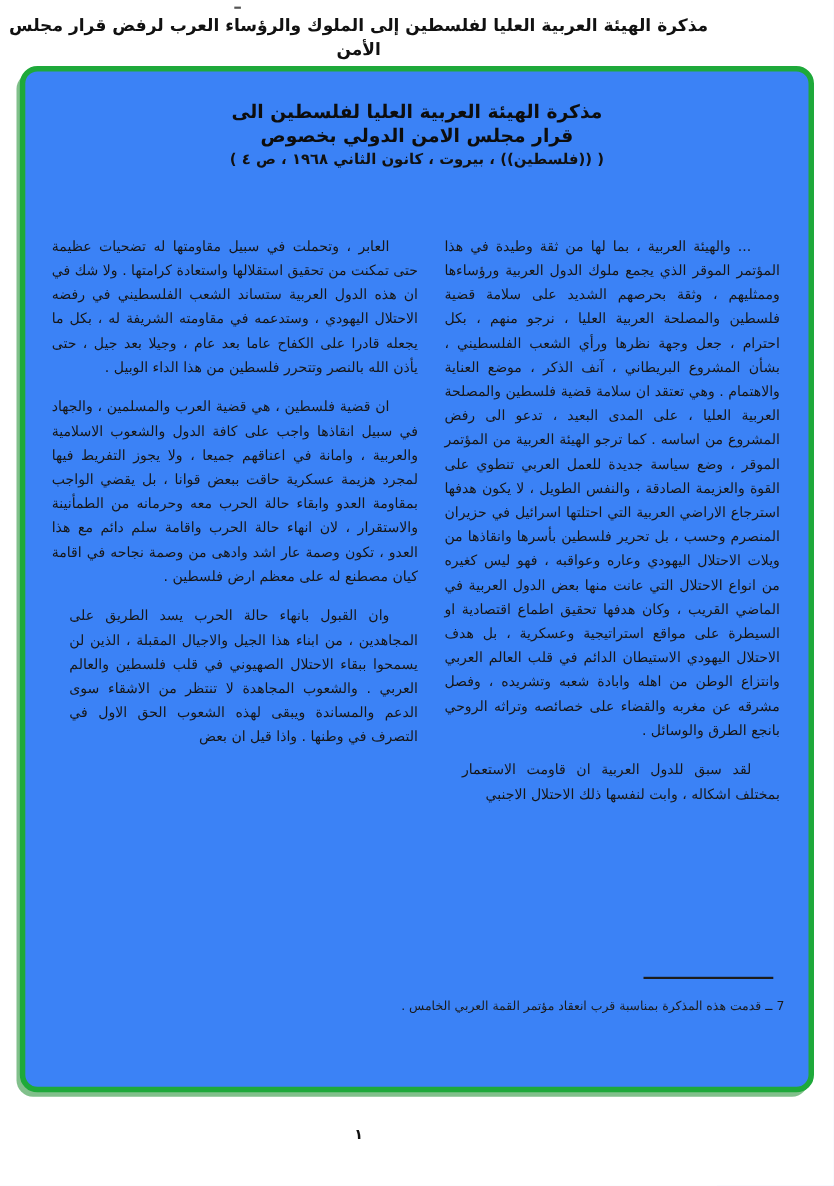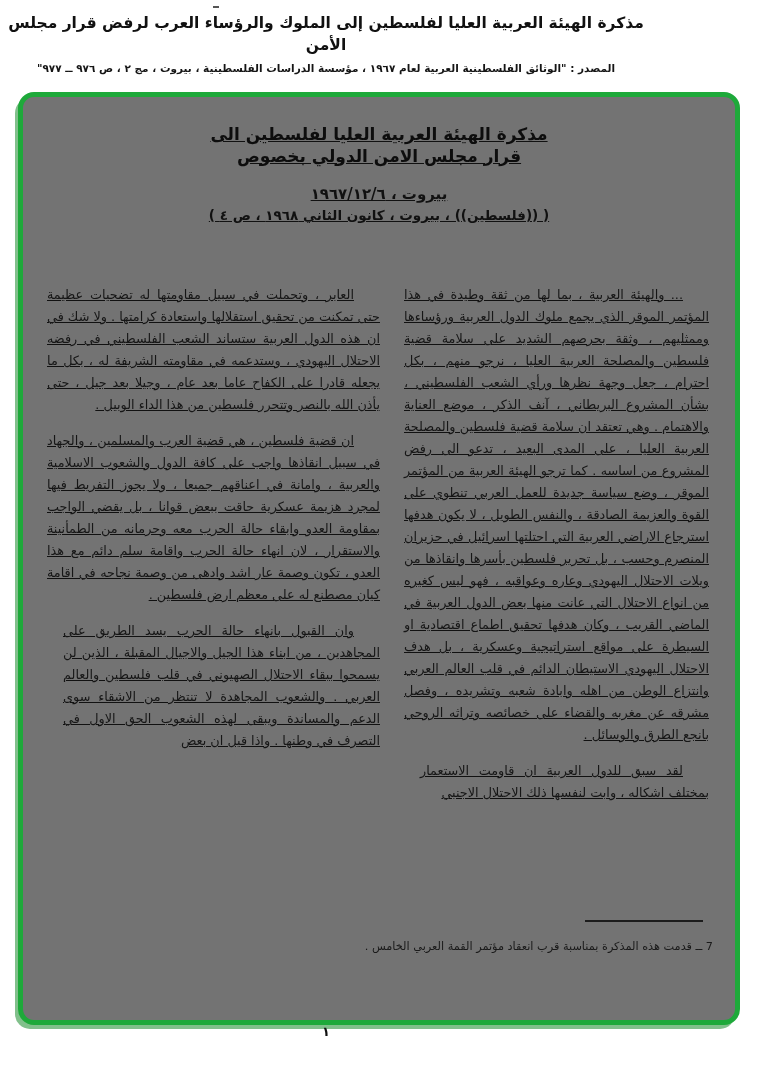--- a/index.html
+++ b/index.html
@@ -38,28 +38,27 @@
   .stray-mark {
     position: absolute;
     top: 6px; left: 213px;
     width: 6px; height: 2px;
     background: #555;
   }
 
   
   .frame {
     position: absolute;
-    left: 18px; top: 92px;
+    left: 18px; top: 60px;
     width: 722px; height: 933px;
     box-sizing: border-box;
     border: 5px solid #1ea93a;
     border-radius: 16px;
-    background: #737373;
+    background: #3b82f6;
     box-shadow: -4px 5px 0 -1px rgba(26, 140, 44, 0.55);
-    text-decoration: underline;
   }
 
   
   .memo-title {
     margin-top: 27px;
     text-align: center;
     direction: rtl;
     font-weight: bold;
     font-size: 17px;
     line-height: 21.5px;
@@ -141,21 +140,20 @@
     <div class="h-source">المصدر : "الوثائق الفلسطينية العربية لعام ١٩٦٧ ، مؤسسة الدراسات الفلسطينية ، بيروت ، مج ٢ ، ص ٩٧٦ ــ ٩٧٧"</div>
   </div>
 
   <div class="frame">
 
     <div class="memo-title">
       <div>مذكرة الهيئة العربية العليا لفلسطين الى</div>
       <div>قرار مجلس الامن الدولي بخصوص</div>
     </div>
 
-    <div class="memo-dateline">بيروت ، ١٩٦٧/١٢/٦</div>
 
     <div class="memo-citation">( ((فلسطين)) ، بيروت ، كانون الثاني ١٩٦٨ ، ص ٤ )</div>
 
     <div class="columns">
       <div class="col col-right">
         <p>... والهيئة العربية ، بما لها من ثقة وطيدة في هذا المؤتمر الموقر الذي يجمع ملوك الدول العربية ورؤساءها وممثليهم ، وثقة بحرصهم الشديد على سلامة قضية فلسطين والمصلحة العربية العليا ، نرجو منهم ، بكل احترام ، جعل وجهة نظرها ورأي الشعب الفلسطيني ، بشأن المشروع البريطاني ، آنف الذكر ، موضع العناية والاهتمام . وهي تعتقد ان سلامة قضية فلسطين والمصلحة العربية العليا ، على المدى البعيد ، تدعو الى رفض المشروع من اساسه . كما ترجو الهيئة العربية من المؤتمر الموقر ، وضع سياسة جديدة للعمل العربي تنطوي على القوة والعزيمة الصادقة ، والنفس الطويل ، لا يكون هدفها استرجاع الاراضي العربية التي احتلتها اسرائيل في حزيران المنصرم وحسب ، بل تحرير فلسطين بأسرها وانقاذها من ويلات الاحتلال اليهودي وعاره وعواقبه ، فهو ليس كغيره من انواع الاحتلال التي عانت منها بعض الدول العربية في الماضي القريب ، وكان هدفها تحقيق اطماع اقتصادية او السيطرة على مواقع استراتيجية وعسكرية ، بل هدف الاحتلال اليهودي الاستيطان الدائم في قلب العالم العربي وانتزاع الوطن من اهله وابادة شعبه وتشريده ، وفصل مشرقه عن مغربه والقضاء على خصائصه وتراثه الروحي بانجع الطرق والوسائل .</p>
         <p>لقد سبق للدول العربية ان قاومت الاستعمار بمختلف اشكاله ، وابت لنفسها ذلك الاحتلال الاجنبي</p>
       </div>
       <div class="col col-left">
         <p>العابر ، وتحملت في سبيل مقاومتها له تضحيات عظيمة حتى تمكنت من تحقيق استقلالها واستعادة كرامتها . ولا شك في ان هذه الدول العربية ستساند الشعب الفلسطيني في رفضه الاحتلال اليهودي ، وستدعمه في مقاومته الشريفة له ، بكل ما يجعله قادرا على الكفاح عاما بعد عام ، وجيلا بعد جيل ، حتى يأذن الله بالنصر وتتحرر فلسطين من هذا الداء الوبيل .</p>

